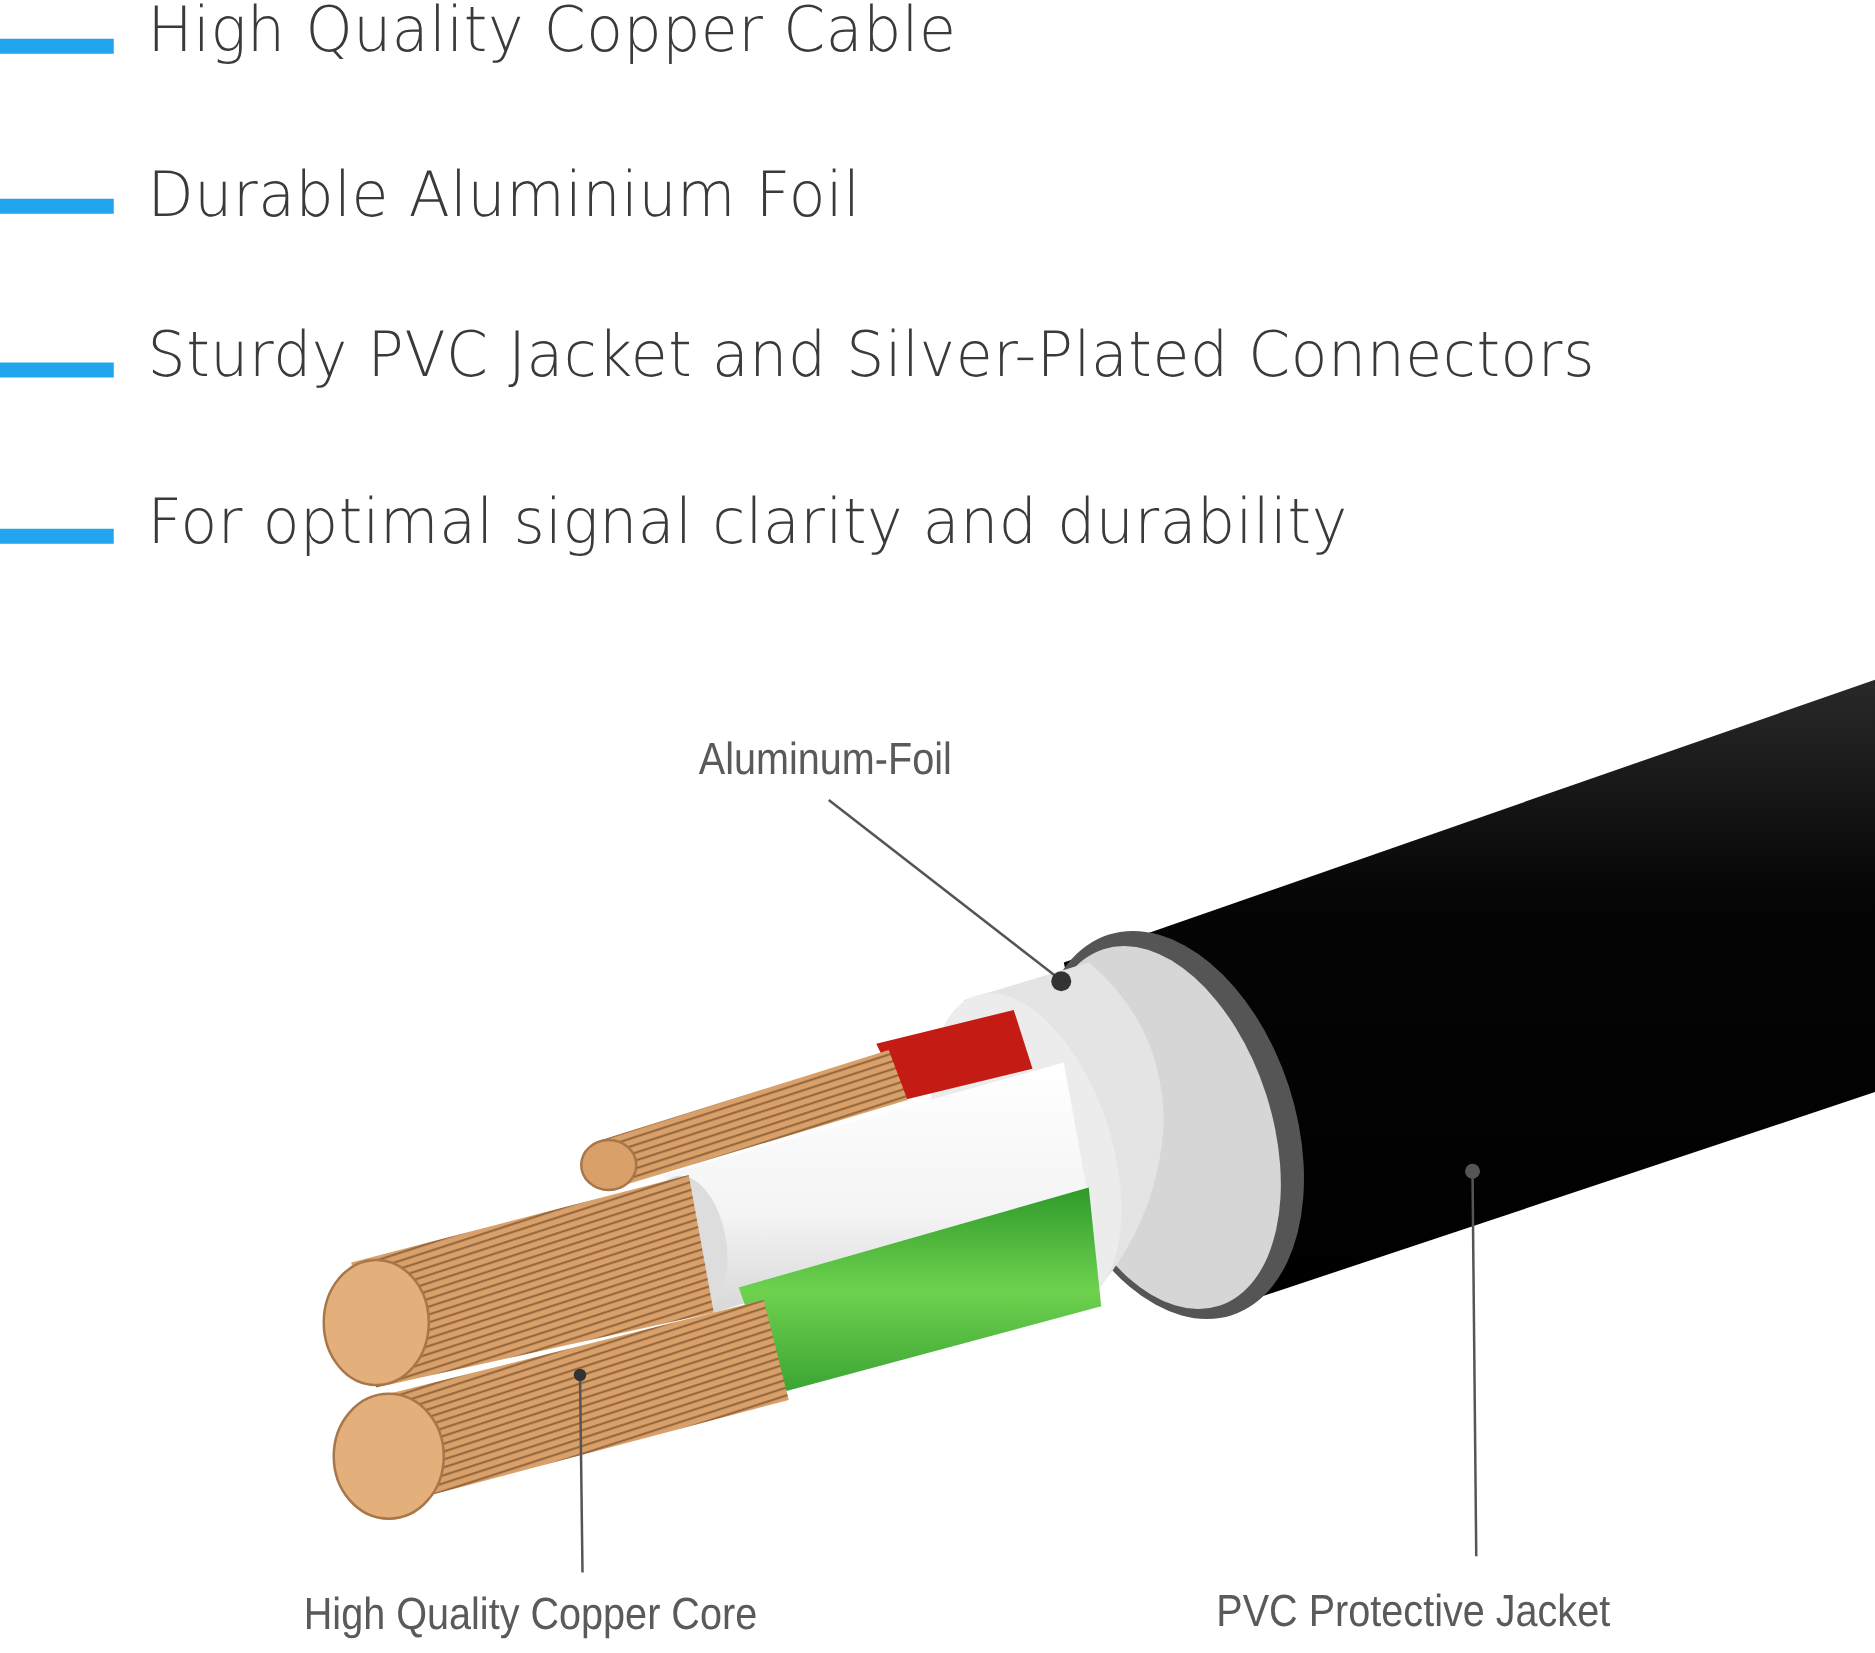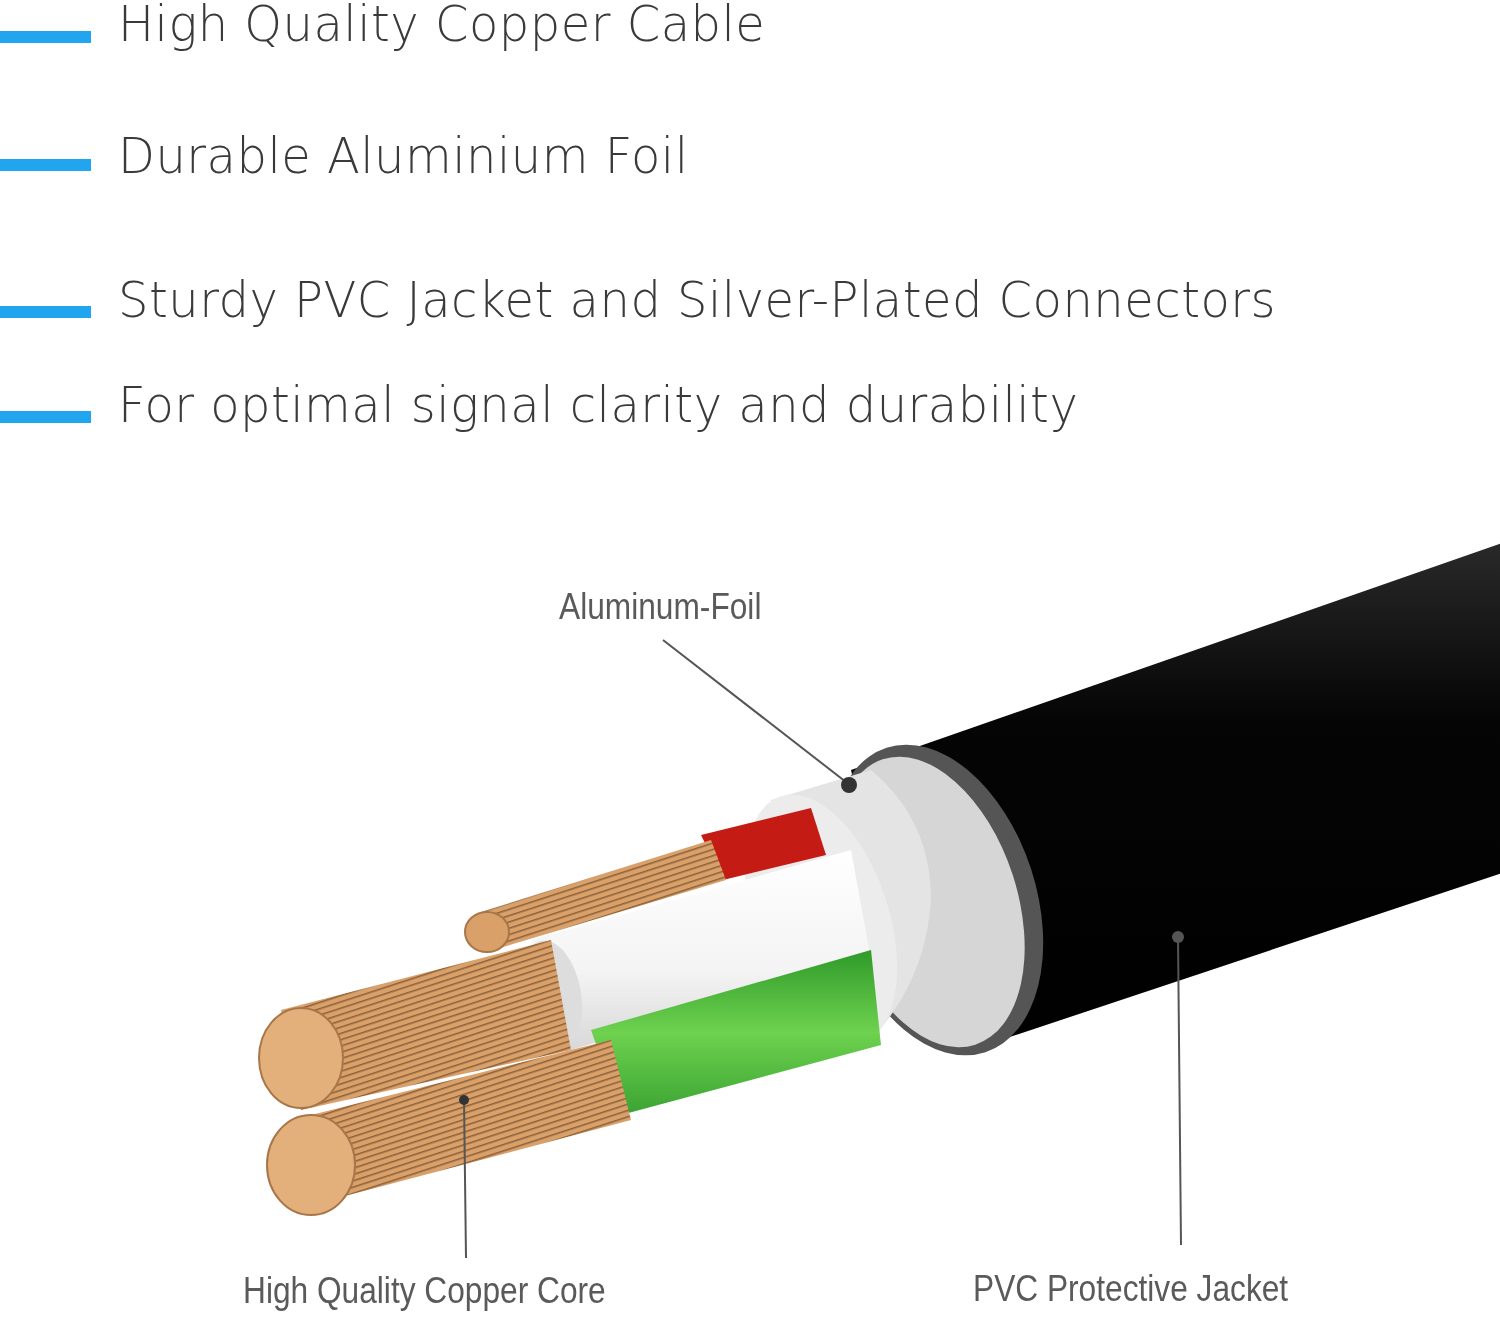--- a/index.html
+++ b/index.html
@@ -14,25 +14,25 @@
 <body>
 
 <div class="feature" style="top:0px;">
   <div class="bar" style="top:31px;"></div>
   <div class="text" style="top:-6px;">High Quality Copper Cable</div>
 </div>
 <div class="feature" style="top:126px;">
   <div class="bar" style="top:33px;"></div>
   <div class="text" style="top:0px;">Durable Aluminium Foil</div>
 </div>
-<div class="feature" style="top:256px;margin-top:16px;">
+<div class="feature" style="top:256px;">
   <div class="bar" style="top:34px;"></div>
   <div class="text" style="top:-2px;">Sturdy PVC Jacket and Silver-Plated Connectors</div>
 </div>
-<div class="feature" style="top:377px;">
+<div class="feature" style="top:389px;">
   <div class="bar" style="top:34px;"></div>
   <div class="text" style="top:-2px;">For optimal signal clarity and durability</div>
 </div>
 
 <div id="diagram">
   <svg width="1500" height="802" viewBox="0 520 1500 802" xmlns="http://www.w3.org/2000/svg" style="position:absolute;left:0;top:0;">
     <defs>
       <linearGradient id="jacketGrad" x1="0" y1="0" x2="0" y2="1">
         <stop offset="0" stop-color="#2a2a2a"></stop>
         <stop offset="0.35" stop-color="#050505"></stop>

